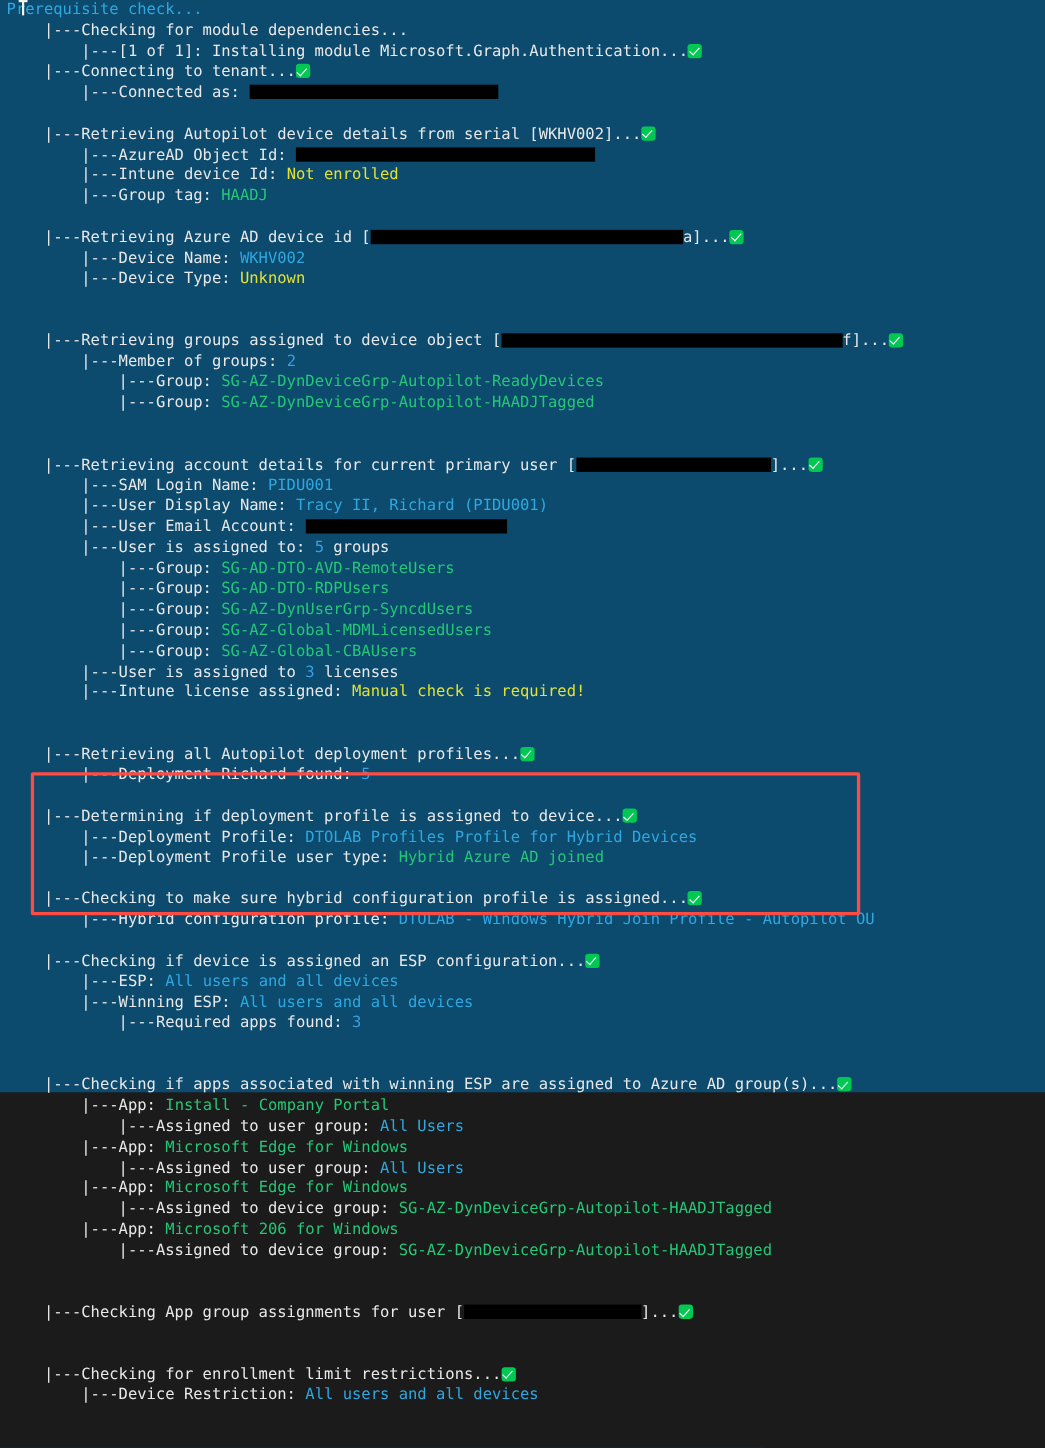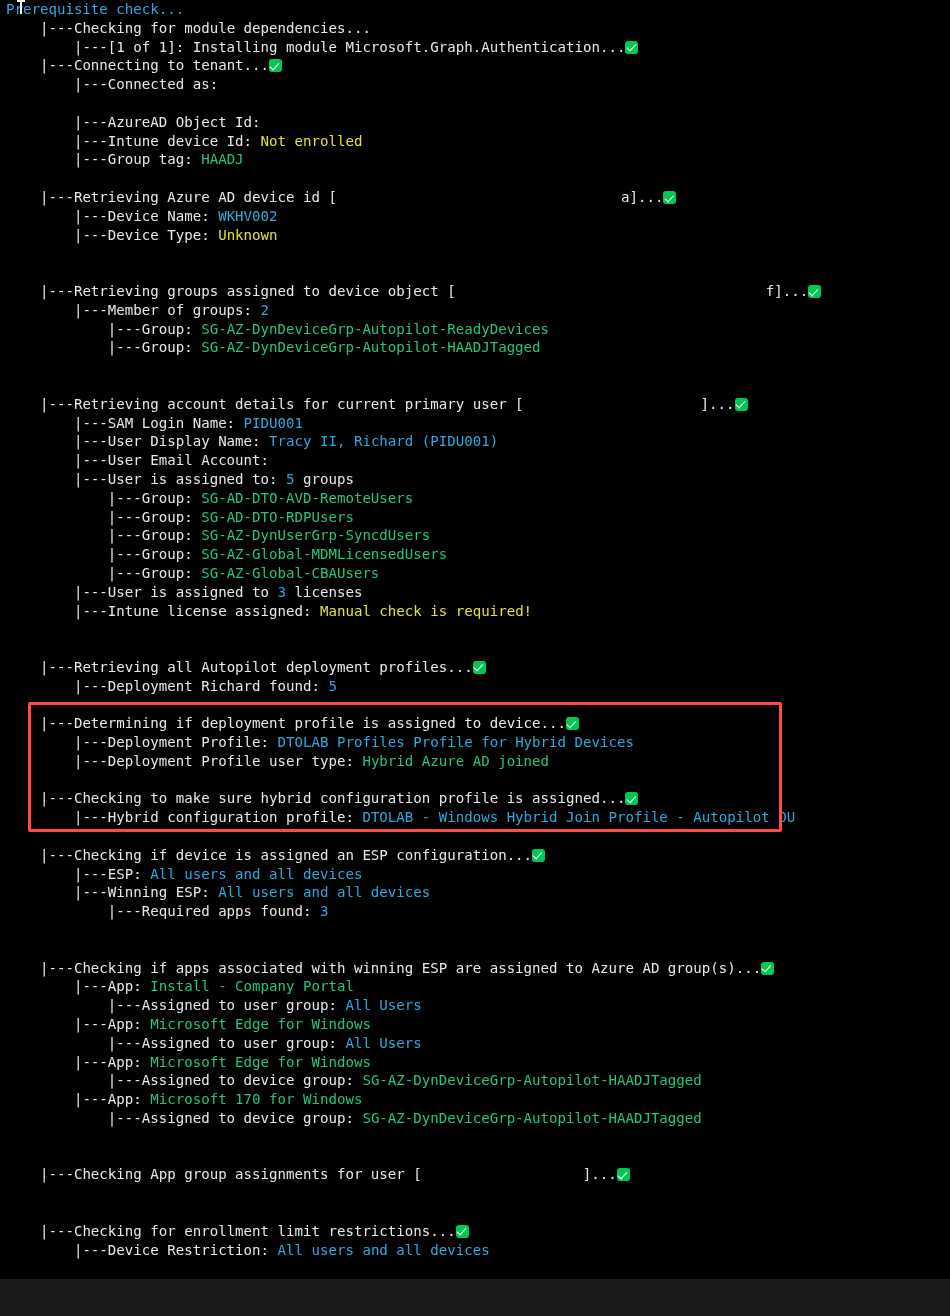--- a/index.html
+++ b/index.html
@@ -10,22 +10,22 @@
   }
   body {
     width: 950px;
     height: 1316px;
     overflow: hidden;
     font-family: "DejaVu Sans Mono", monospace;
   }
   #terminal {
     position: relative;
     width: 950px;
-    height: 1279px;
-    background: #000000;
+    height: 993px;
+    background: #0c4a6e;
     padding: 0;
     box-sizing: border-box;
   }
   .line {
     height: 18.8px;
     line-height: 18.8px;
     font-size: 14.1px;
     white-space: pre;
     font-family: "DejaVu Sans Mono", monospace;
     letter-spacing: 0px;
@@ -119,20 +119,21 @@
 
   <div class="line"><span class="plain">        </span><span class="plain">|---[1 of 1]: Installing module Microsoft.Graph.Authentication...</span><span class="chk"></span></div>
 
   <div class="line"><span class="plain">    </span><span class="plain">|---Connecting to tenant...</span><span class="chk"></span></div>
 
   <div class="line"><span class="plain">        </span><span class="plain">|---Connected as: </span><span class="redact" style="width:226px"></span></div>
 
   <div class="blank"></div>
 
 
+  <div class="line"><span class="plain">    </span><span class="plain">|---Retrieving Autopilot device details from serial [WKHV002]...</span><span class="chk"></span></div>
 
   <div class="line"><span class="plain">        </span><span class="plain">|---AzureAD Object Id: </span><span class="redact" style="width:272px"></span></div>
 
   <div class="line"><span class="plain">        </span><span class="plain">|---Intune device Id: </span><span class="yellow">Not enrolled</span></div>
 
   <div class="line"><span class="plain">        </span><span class="plain">|---Group tag: </span><span class="green">HAADJ</span></div>
 
   <div class="blank"></div>
 
   <div class="line"><span class="plain">    </span><span class="plain">|---Retrieving Azure AD device id [</span><span class="redact" style="width:284px"></span><span class="plain">a]...</span><span class="chk"></span></div>
@@ -220,21 +221,21 @@
   <div class="line"><span class="plain">            </span><span class="plain">|---Assigned to user group: </span><span class="cyan">All Users</span></div>
 
   <div class="line"><span class="plain">        </span><span class="plain">|---App: </span><span class="green">Microsoft Edge for Windows</span></div>
 
   <div class="line"><span class="plain">            </span><span class="plain">|---Assigned to user group: </span><span class="cyan">All Users</span></div>
 
   <div class="line"><span class="plain">        </span><span class="plain">|---App: </span><span class="green">Microsoft Edge for Windows</span></div>
 
   <div class="line"><span class="plain">            </span><span class="plain">|---Assigned to device group: </span><span class="green">SG-AZ-DynDeviceGrp-Autopilot-HAADJTagged</span></div>
 
-  <div class="line"><span class="plain">        </span><span class="plain">|---App: </span><span class="green">Microsoft 170 for Windows</span></div>
+  <div class="line"><span class="plain">        </span><span class="plain">|---App: </span><span class="green">Microsoft 206 for Windows</span></div>
 
   <div class="line"><span class="plain">            </span><span class="plain">|---Assigned to device group: </span><span class="green">SG-AZ-DynDeviceGrp-Autopilot-HAADJTagged</span></div>
 
   <div class="blank"></div>
   <div class="blank"></div>
 
   <div class="line"><span class="plain">    </span><span class="plain">|---Checking App group assignments for user [</span><span class="redact" style="width:161px"></span><span class="plain">]...</span><span class="chk"></span></div>
 
 
   <div class="blank"></div>

